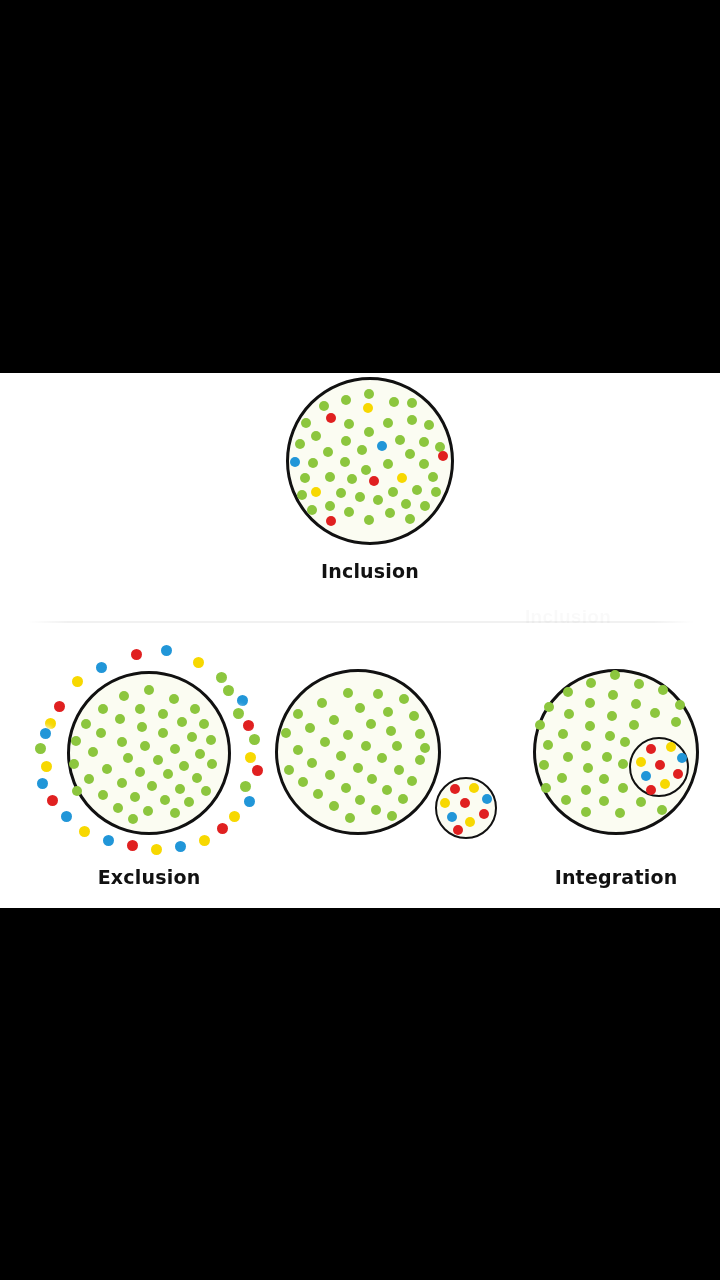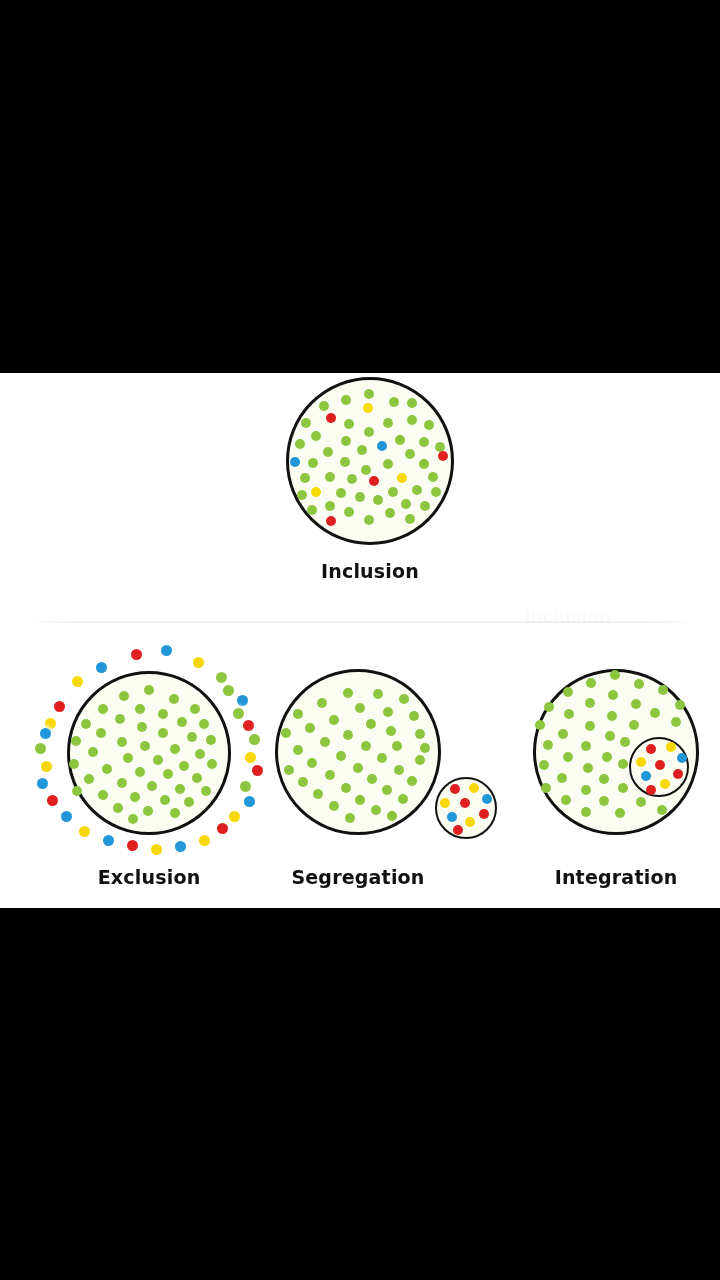--- a/index.html
+++ b/index.html
@@ -303,21 +303,20 @@
           <div class="circle sub" style="left: 435px; top: 404px; width: 62px; height: 62px; border-color: rgb(17, 17, 17); background: rgb(251, 252, 242);"></div>
           <div class="dot" style="left: 450px; top: 411px; width: 10px; height: 10px; background: rgb(224, 32, 32);"></div>
           <div class="dot" style="left: 469px; top: 410px; width: 10px; height: 10px; background: rgb(247, 216, 0);"></div>
           <div class="dot" style="left: 440px; top: 425px; width: 10px; height: 10px; background: rgb(247, 216, 0);"></div>
           <div class="dot" style="left: 482px; top: 421px; width: 10px; height: 10px; background: rgb(33, 150, 216);"></div>
           <div class="dot" style="left: 460px; top: 425px; width: 10px; height: 10px; background: rgb(224, 32, 32);"></div>
           <div class="dot" style="left: 447px; top: 439px; width: 10px; height: 10px; background: rgb(33, 150, 216);"></div>
           <div class="dot" style="left: 479px; top: 436px; width: 10px; height: 10px; background: rgb(224, 32, 32);"></div>
           <div class="dot" style="left: 465px; top: 444px; width: 10px; height: 10px; background: rgb(247, 216, 0);"></div>
           <div class="dot" style="left: 453px; top: 452px; width: 10px; height: 10px; background: rgb(224, 32, 32);"></div>
-          <div class="panel-label" style="color: rgb(17, 17, 17); font-size: 19px; top: 493px; left: 158px; width: 400px;">Segregation</div>
         </div>
         <div class="panel" style="left: 0px; top: 0px; width: 720px; height: 535px;">
           <div class="circle" style="left: 533px; top: 296px; width: 166px; height: 166px; border-color: rgb(17, 17, 17); background: rgb(251, 252, 242);"></div>
           <div class="dot" style="left: 610px; top: 297px; width: 10px; height: 10px; background: rgb(140, 198, 62);"></div>
           <div class="dot" style="left: 586px; top: 305px; width: 10px; height: 10px; background: rgb(140, 198, 62);"></div>
           <div class="dot" style="left: 634px; top: 306px; width: 10px; height: 10px; background: rgb(140, 198, 62);"></div>
           <div class="dot" style="left: 563px; top: 314px; width: 10px; height: 10px; background: rgb(140, 198, 62);"></div>
           <div class="dot" style="left: 608px; top: 317px; width: 10px; height: 10px; background: rgb(140, 198, 62);"></div>
           <div class="dot" style="left: 658px; top: 312px; width: 10px; height: 10px; background: rgb(140, 198, 62);"></div>
           <div class="dot" style="left: 585px; top: 325px; width: 10px; height: 10px; background: rgb(140, 198, 62);"></div>

